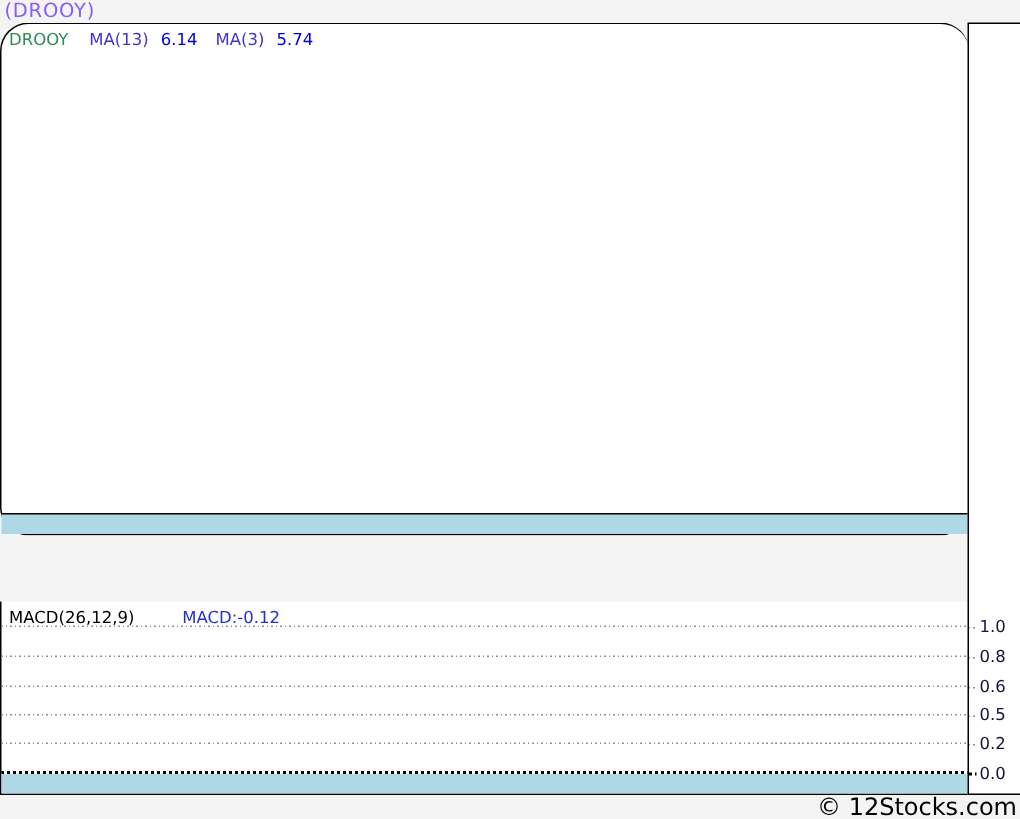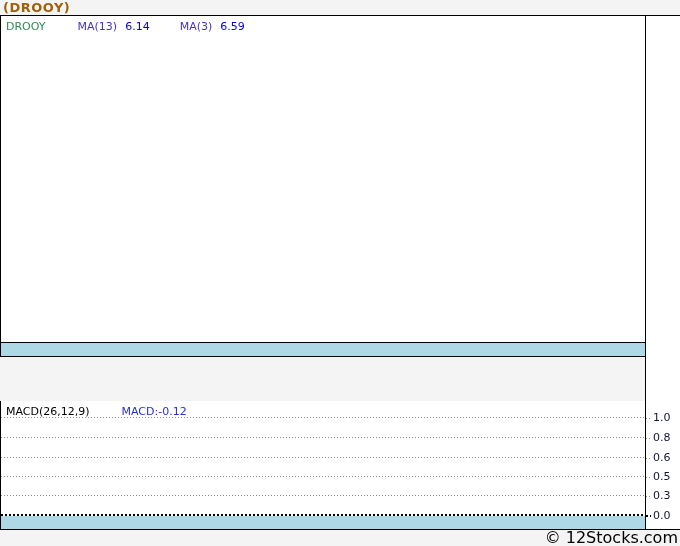--- a/index.html
+++ b/index.html
@@ -6,38 +6,38 @@
   body {
     width:680px; height:546px; overflow:hidden;
     background: var(--page-bg, #f4f4f4);
     font-family: "DejaVu Sans", "Liberation Sans", sans-serif;
     position:relative;
   }
   .page { position:absolute; inset:0; }
 
   .title {
     position:absolute; top:0; left:3px; height:15px;
-    font-size:13px; font-weight:bold; color:#a16207; line-height:15px;
+    font-size:13px; font-weight:normal; color:#8b5cf6; line-height:15px;
     letter-spacing:0.5px;
   }
 
   .panel {
     position:absolute; left:0; width:646px; background:#fff;
     box-sizing:border-box; border:1px solid var(--border-black,#000);
     border-right:none;
   }
-  .main-panel  { top:15px;  height:342px; }
+  .main-panel  { top:15px;  height:342px;border-radius:19px; }
   .macd-panel  { top:401px; height:129px; border-top:none; }
 
   .legend {
     position:absolute; top:4px; left:5px; display:flex; align-items:center;
     font-size:11px; white-space:nowrap; z-index:3;
   }
   .legend .ticker   { color: var(--ticker-green,  #2e8b57); margin-right:14px; }
-  .legend .ma-label { color: var(--ma-label-purple,#4433cc); margin-right:8px;margin-left:18px; }
+  .legend .ma-label { color: var(--ma-label-purple,#4433cc); margin-right:8px; }
   .legend .ma-value { color: var(--value-blue,    #0000e6); margin-right:12px; }
   .legend .macd-params { color:#000; margin-right:16px; }
   .legend .macd-value  { color: var(--macd-value-blue,#2233cc); margin-left: 16px; }
 
   .band {
     position:absolute; left:0; right:0; bottom:0; height:13px;
     background: var(--band-blue, #aed8e6);
     border-top:1px solid var(--border-black,#000);
   }
   .macd-panel .band { border-top:none; }
@@ -86,21 +86,21 @@
 <div class="page">
 
   <div class="title">(DROOY)</div>
 
   <div class="panel main-panel">
     <div class="legend">
       <span class="ticker">DROOY</span>
       <span class="ma-label">MA(13)</span>
       <span class="ma-value">6.14</span>
       <span class="ma-label">MA(3)</span>
-      <span class="ma-value">6.59</span>
+      <span class="ma-value">5.74</span>
     </div>
     <div class="band"></div>
   </div>
 
   <div class="panel macd-panel">
     <div class="legend">
       <span class="macd-params">MACD(26,12,9)</span>
       <span class="macd-value">MACD:-0.12</span>
     </div>
     <div class="gridline" style="top:16px"></div>
@@ -124,21 +124,21 @@
     <div class="tick-row" style="top:435px">
       <span class="tick-dash"></span>
       <span class="tick-label">0.6</span>
     </div>
     <div class="tick-row" style="top:454px">
       <span class="tick-dash"></span>
       <span class="tick-label">0.5</span>
     </div>
     <div class="tick-row" style="top:473px">
       <span class="tick-dash"></span>
-      <span class="tick-label">0.3</span>
+      <span class="tick-label">0.2</span>
     </div>
     <div class="tick-row" style="top:493px">
       <span class="tick-dash"></span>
       <span class="tick-label">0.0</span>
     </div>
   </div>
 
   <div class="footer">
     <span>© 12Stocks.com</span>
   </div>

